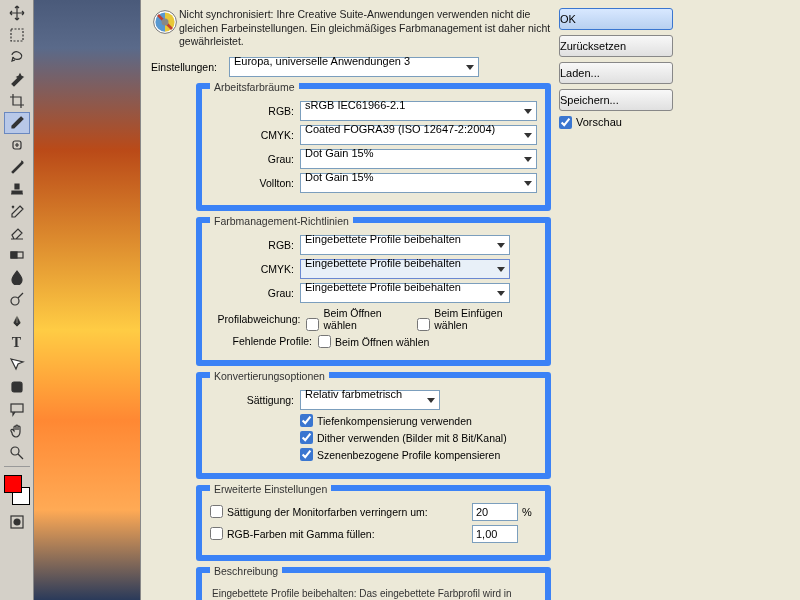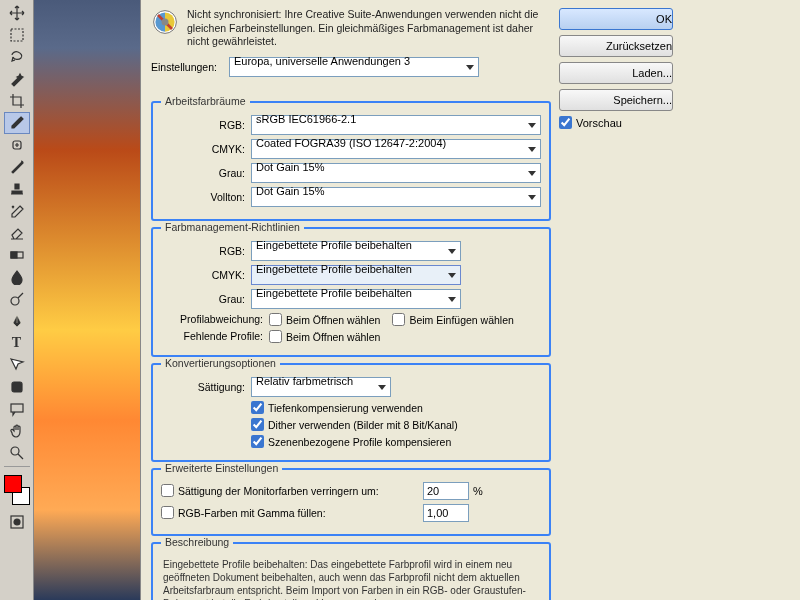--- a/index.html
+++ b/index.html
@@ -13,44 +13,44 @@
   .tool { width: 26px; height: 22px; display: flex; align-items: center; justify-content: center; cursor: pointer; font-size: 14px; color: #333; }
   .tool.active { background: #b8c8e8; border: 1px solid #6a88c0; }
   .tool svg { width: 16px; height: 16px; stroke: #333; fill: none; stroke-width: 1.2; }
   .sep { width: 26px; height: 1px; background: #999; margin: 2px 0; }
   .swatches { position: relative; width: 30px; height: 30px; margin-top: 6px; }
   .swatch-fg { position: absolute; top: 0; left: 2px; width: 18px; height: 18px; background: #ff0000; border: 1px solid #000; z-index: 2;}
   .swatch-bg { position: absolute; bottom: 0; right: 2px; width: 18px; height: 18px; background: #fff; border: 1px solid #000; }
 
   .dialog { position: absolute; left: 140px; top: 0; width: 660px; height: 600px; background: #ece9d8; border-left: 1px solid #888; }
   .dlg-main { position: absolute; left: 10px; top: 8px; width: 400px; }
-  .sync-row { display: flex; gap: 8px; margin-bottom: 8px; align-items: flex-start;}
+  .sync-row { display: flex; gap: 0; margin-bottom: 8px; align-items: flex-start;}
   .sync-icon { width: 28px; height: 28px; flex-shrink: 0; }
   .sync-text { font-size: 10.5px; line-height: 1.3; color: #222; }
 
-  .group { border: 2px solid #3b82f6; border-radius: 3px; margin-bottom: 6px; position: relative; padding: 12px 8px 8px 8px; background: #ece9d8;}
+  .group { border: 6px solid #3b82f6; border-radius: 3px; margin-bottom: 6px; position: relative; padding: 12px 8px 8px 8px; background: #ece9d8; margin-left: 45px;}
   .group-title { position: absolute; top: -8px; left: 8px; background: #ece9d8; padding: 0 4px; font-size: 10.5px; color: #333;}
   .row { display: flex; align-items: center; margin-bottom: 4px; }
   .label { width: 90px; text-align: right; padding-right: 6px; font-size: 10.5px; }
   .label.wide { width: 108px; }
   .select { flex: 1; height: 20px; background: #fff; border: 1px solid #7b9ebd; font-size: 11px; padding: 0 16px 12px 4px; position: relative; display: flex; align-items: center; cursor: pointer;}
   .select.narrow { flex: none; width: 140px; }
   .select.highlight { background: #e8f0f8; border-color: #6a88d0; }
   .select::after { content: ""; position: absolute; right: 4px; top: 7px; width: 0; height: 0; border-left: 4px solid transparent; border-right: 4px solid transparent; border-top: 5px solid #333; }
   .cb { display: inline-flex; align-items: flex-end; font-size: 10.5px; margin-right: 12px; }
   .cb input { margin-right: 4px; width: 13px; height: 13px; accent-color: #3a76d0;}
   .num { width: 46px; height: 18px; background: #fff; border: 1px solid #7b9ebd; font-size: 11px; padding: 4px 3px; }
 
   .right-col { position: absolute; left: 418px; top: 8px; width: 114px; }
-  .btn { display: block; width: 114px; height: 22px; background: linear-gradient(#f8f8f8,#e0e0e0); border: 1px solid #888; border-radius: 3px; font-size: 11px; margin-bottom: 5px; cursor: pointer; text-align: right; line-height: 20px; }
+  .btn { display: block; width: 114px; height: 22px; background: linear-gradient(#f8f8f8,#e0e0e0); border: 1px solid #888; border-radius: 3px; font-size: 11px; margin-bottom: 5px; cursor: pointer; text-align: left; line-height: 20px; }
   .btn.default { border: 1.5px solid #3a76d0; background: linear-gradient(#d8e8ff,#b8d0f0);}
-  .vorschau { margin-top: 0; display: flex; align-items: center; font-size: 11px;}
+  .vorschau { margin-top: 0; display: flex; align-items: flex-start; font-size: 11px;}
   .vorschau input { margin-right: 4px; accent-color: #3a76d0;}
 
-  .settings-top { display: flex; align-items: center; margin-bottom: 24px;}
+  .settings-top { display: flex; align-items: center; margin-bottom: 6px;}
   .settings-top .label { width: auto; margin-right: 6px; text-align: left;}
   .settings-top .select { width: 250px; flex: none;}
 
   .desc { font-size: 10px; color: #333; line-height: 1.3; padding: 2px;}
 </style>
 </head>
 <body>
 
 <div class="canvas-bg"></div>
 

